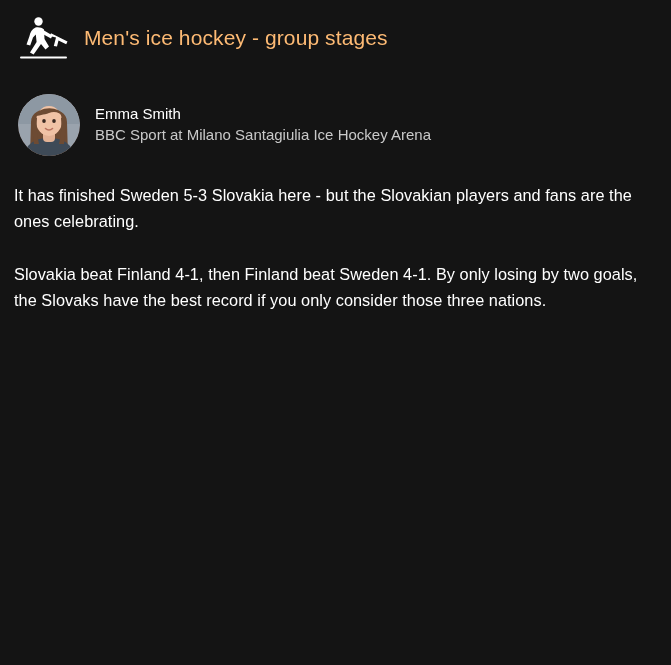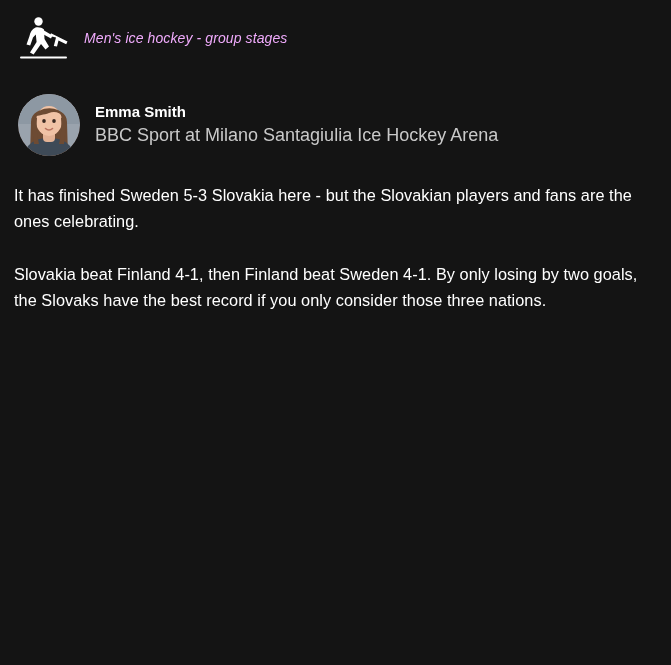--- a/index.html
+++ b/index.html
@@ -29,25 +29,24 @@
     padding: 2px 0 0 6px;
     min-height: 52px;
   }
   .sport-icon {
     width: 52px;
     height: 46px;
     flex: 0 0 52px;
     display: block;
   }
   .topic-title {
-    font-size: 14px;
-    color: #f0abfc;
+    font-size: 21px;
+    color: #fdba74;
     letter-spacing: 0.1px;
     line-height: 1.2;
-    font-style: italic;
   }
   
   .author-row {
     display: flex;
     align-items: center;
     gap: 15px;
     margin-top: 30px;
     padding-left: 6px;
   }
   .avatar {
@@ -61,26 +60,26 @@
   }
   .avatar svg { display: block; width: 62px; height: 62px; }
   .author-meta {
     display: flex;
     flex-direction: column;
     justify-content: center;
     gap: 3px;
   }
   .author-name {
     font-size: 15px;
-    font-weight: bold;
+    font-weight: normal;
     color: #ffffff;
     line-height: 1.2;
   }
   .author-org {
-    font-size: 18px;
+    font-size: 15px;
     color: #c9c9c9;
     line-height: 1.25;
   }
   
   .body {
     margin-top: 26px;
     padding: 0 2px 0 2px;
   }
   .body p {
     margin: 0 16px 26px 0;

